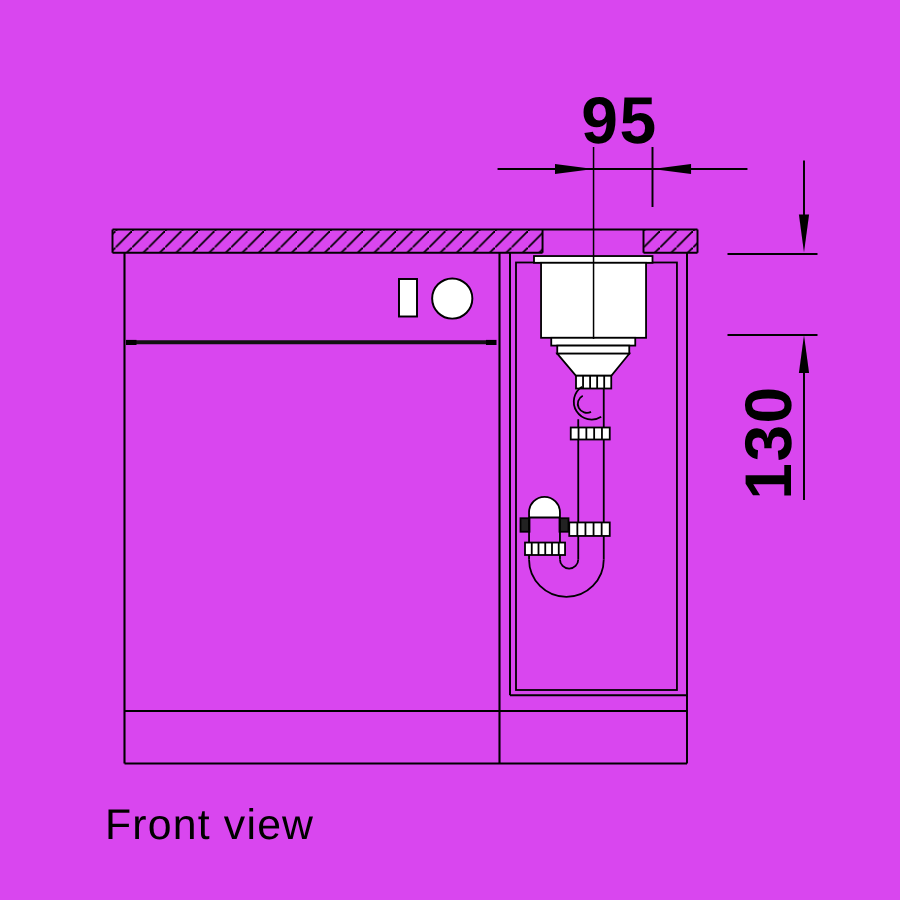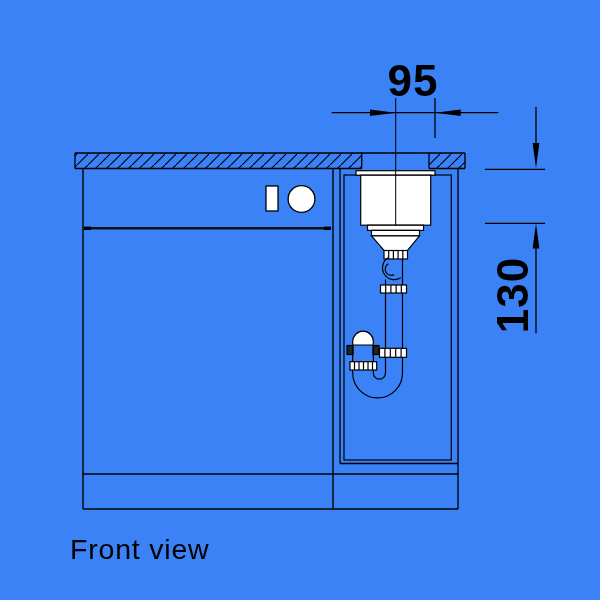--- a/index.html
+++ b/index.html
@@ -1,16 +1,16 @@
 <!DOCTYPE html>
 <html><head>
 <meta charset="utf-8">
 <style>
   html,body{margin:0;padding:0;background:#fff;}
-  .stage{position:relative;width:600px;height:600px;background:#3b82f6;overflow:hidden;
+  .stage{position:relative;width:600px;height:600px;background:#d946ef;overflow:hidden;
          font-family:"Liberation Sans", sans-serif;}
   svg{display:block;}
   text{fill:#000;}
   .dim-label{font-size:44px;font-weight:bold;letter-spacing:1px;}
   .caption{font-size:28.5px;font-weight:400;letter-spacing:0.8px;}
 </style>
 </head>
 <body>
 
 <div class="stage">

